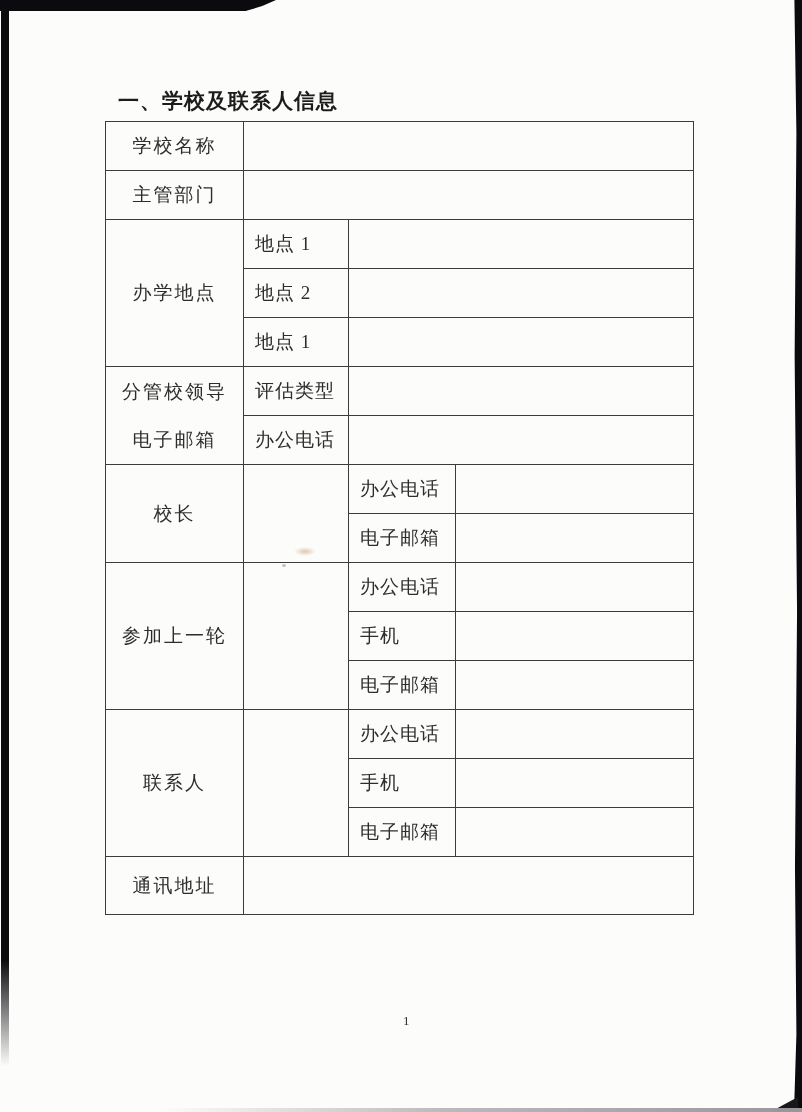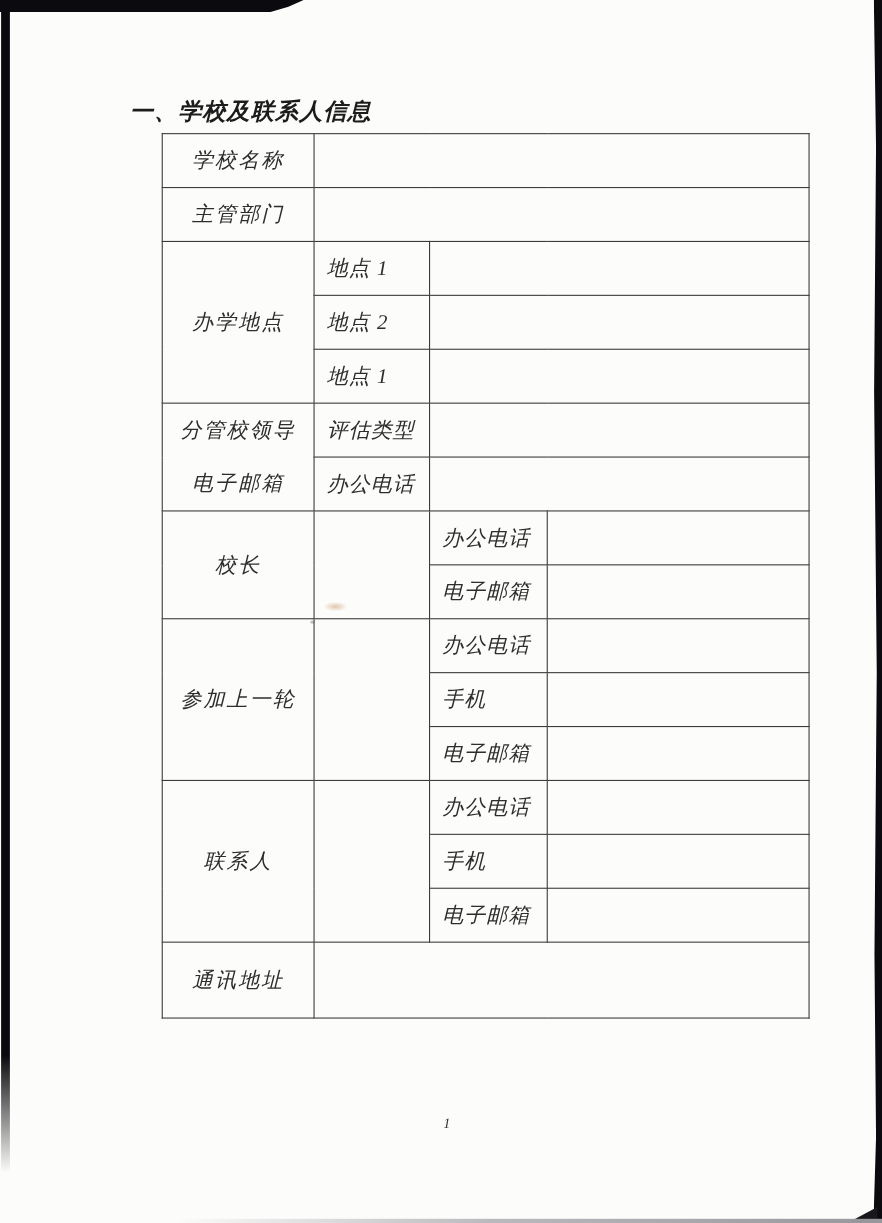--- a/index.html
+++ b/index.html
@@ -8,21 +8,20 @@
     --scan-bar:#0b0b0f;
     --speck:#cfa577;
     --page-bg:#fcfcfb;
   }
   *{margin:0;padding:0;box-sizing:border-box;}
   html,body{width:802px;height:1112px;}
   body{font-family:"Liberation Serif","DejaVu Serif",serif;background:#e9e9e9;}
   .page{
     position:relative;width:802px;height:1112px;overflow:hidden;
     background:var(--page-bg);
-    font-style:italic;
   }
 
   
   .bar-left{
     position:absolute;left:1px;top:0;width:8px;height:1066px;
     background:linear-gradient(to bottom,var(--scan-bar) 0%,var(--scan-bar) 90%,rgba(11,11,15,0) 100%);
     border-radius:0 3px 3px 3px;
   }
   .bar-top-left{
     position:absolute;left:0;top:0;width:276px;height:11px;
@@ -55,34 +54,34 @@
   
   .section-title{
     position:absolute;left:118px;top:87px;
     font-family:"Liberation Sans","DejaVu Sans",sans-serif;
     font-weight:bold;font-size:21px;letter-spacing:1px;color:#1c1c1c;
     white-space:nowrap;
   }
 
   table.info-table{
     position:absolute;left:105px;top:121px;width:588px;
-    border-collapse:collapse;table-layout:fixed;margin-left:42px;
+    border-collapse:collapse;table-layout:fixed;
   }
   table.info-table td{
     border:1px solid var(--table-border);
     color:var(--ink);
     font-size:19px;
     vertical-align:middle;
     overflow:hidden;
   }
   td.rowlabel{text-align:center;letter-spacing:2px;}
   td.sublabel{text-align:left;padding-left:11px;letter-spacing:1px;}
   td.blank{background:transparent;}
   tr.r{height:49px;}
-  tr.r-last{height:69px;}
+  tr.r-last{height:58px;}
   .two-line{line-height:48px;}
 
   .page-number{
     position:absolute;left:403px;top:1013px;
     font-size:13px;color:#333;letter-spacing:.5px;
   }
 </style>
 </head>
 <body>
 

